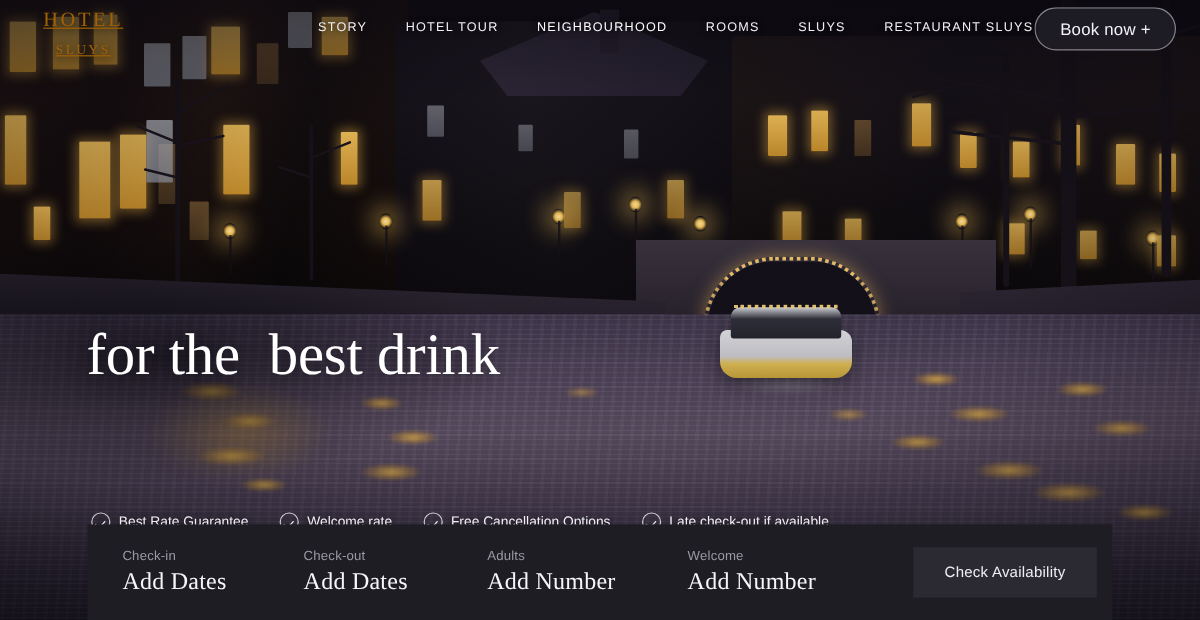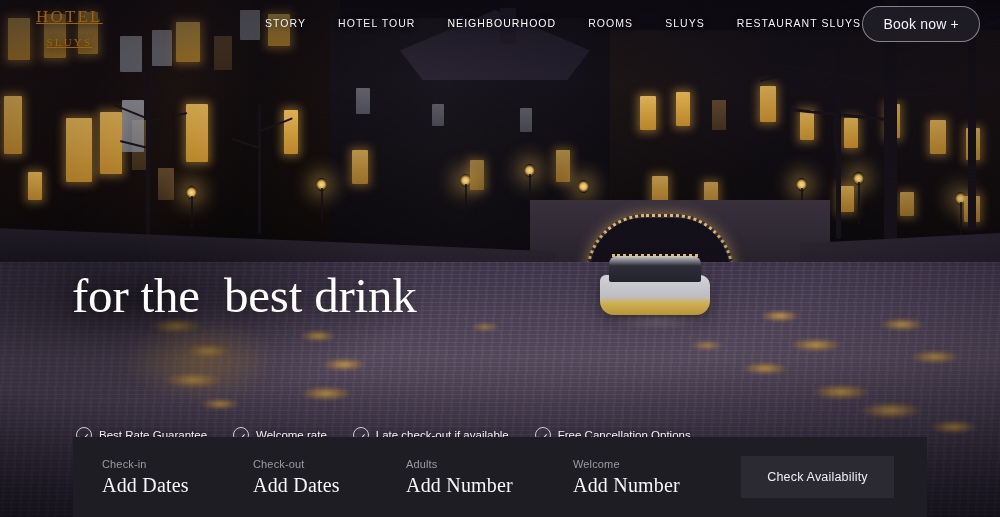--- a/index.html
+++ b/index.html
@@ -257,21 +257,21 @@
   .field .value {
     font-family: "Liberation Serif", serif;
     color: #f6f5f8; font-size: 20px; letter-spacing: .2px;
   }
   .f1 { left: 29px; }
   .f2 { left: 180px; }
   .f3 { left: 333px; }
   .f4 { left: 500px; }
 
   .avail-btn {
-    position: absolute; left: 668px; top: 19px;
+    position: absolute; left: 688px; top: 19px;
     width: 153px; height: 42px;
     background: #2b2a33;
     display: flex; align-items: center; justify-content: center;
     color: #f0eef3; font-size: 12.5px; letter-spacing: .2px;
   }
 </style>
 </head>
 <body>
 
 <div class="screen">
@@ -424,25 +424,25 @@
     <div class="perk">
       <span class="check"></span>
       <span class="txt">Best Rate Guarantee</span>
     </div>
     <div class="perk">
       <span class="check"></span>
       <span class="txt">Welcome rate</span>
     </div>
     <div class="perk">
       <span class="check"></span>
-      <span class="txt">Late check-out if available</span>
+      <span class="txt">Free Cancellation Options</span>
     </div>
     <div class="perk">
       <span class="check"></span>
-      <span class="txt">Free Cancellation Options</span>
+      <span class="txt">Late check-out if available</span>
     </div>
   </div>
 
   <div class="bookbar">
     <div class="field f1">
       <div class="label">Check-in</div>
       <div class="value">Add Dates</div>
     </div>
     <div class="field f2">
       <div class="label">Check-out</div>

